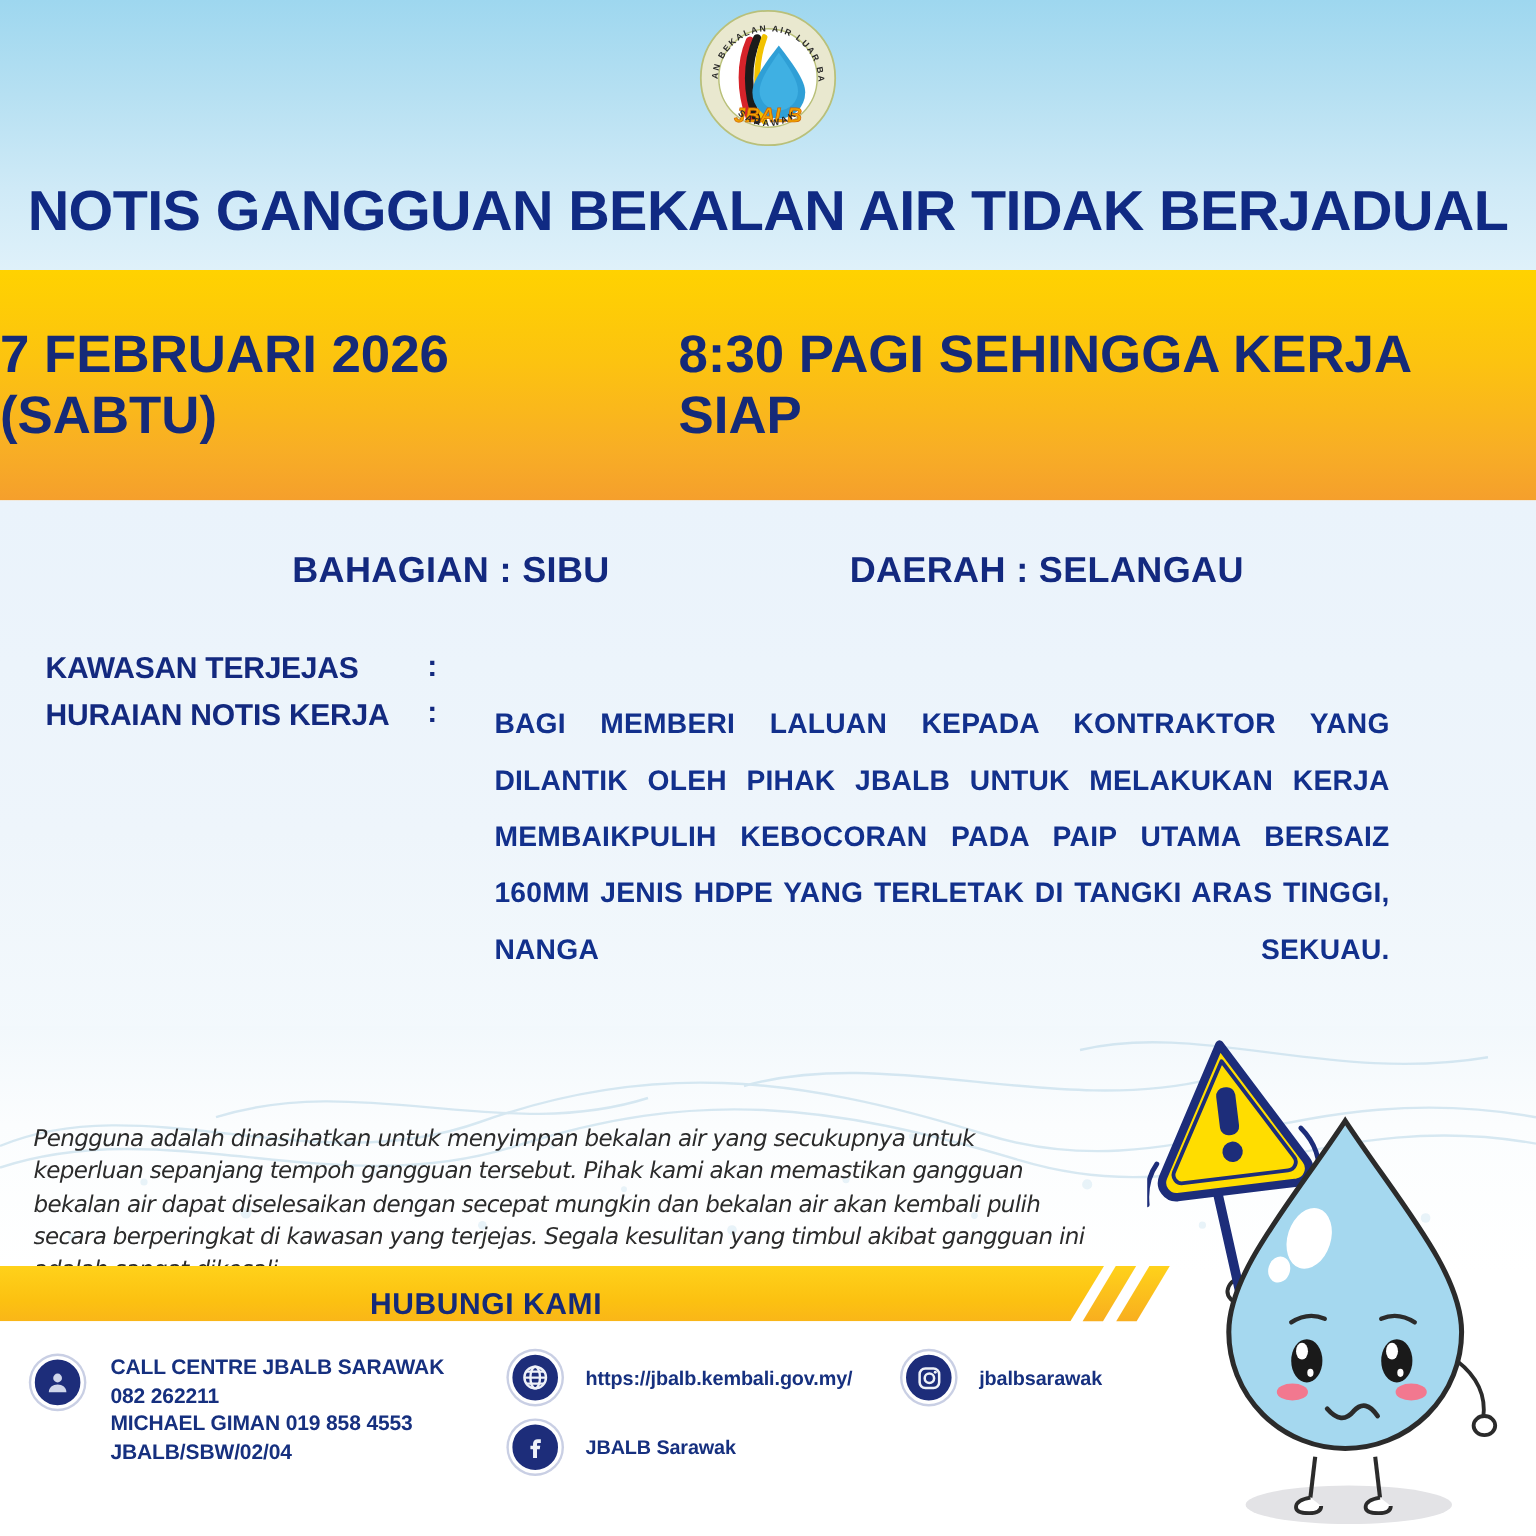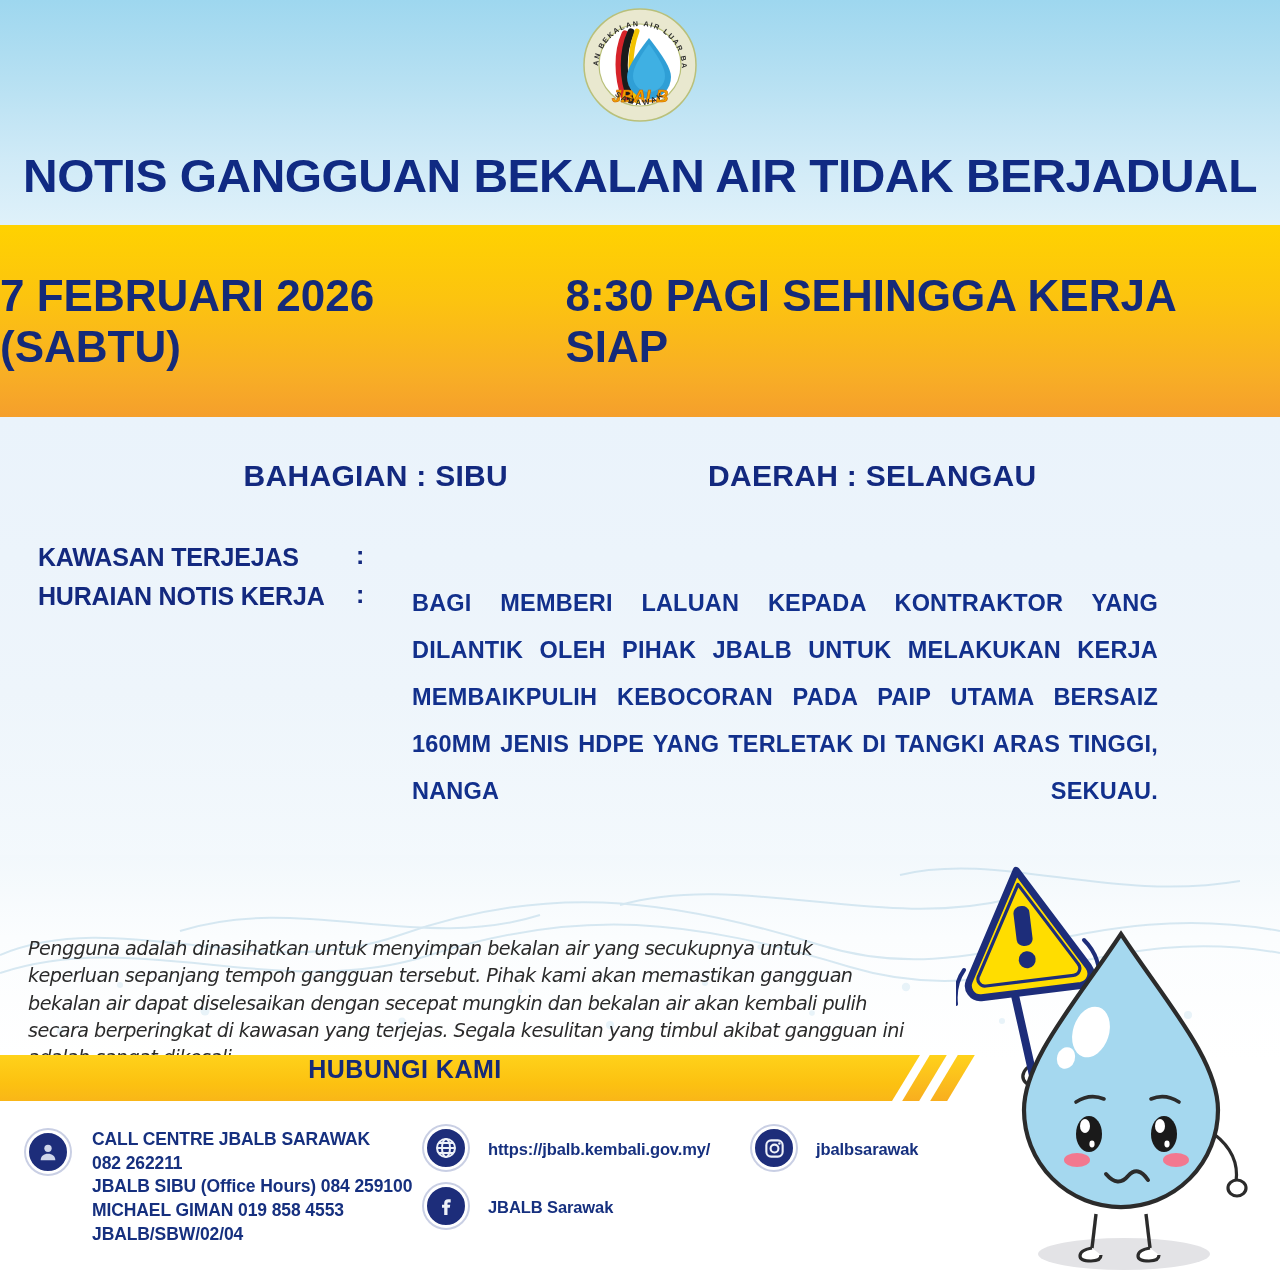--- a/index.html
+++ b/index.html
@@ -108,21 +108,21 @@
     line-height: 1.42;
     color: #2b2b2b;
     letter-spacing: -0.55px;
   }
 
   
   .contact-banner {
     position: absolute; left: 0; top: 1055px; width: 920px; height: 64px;
     background: linear-gradient(180deg, #ffd21a 0%, #fcc111 45%, #f7ab1f 100%);
     clip-path: polygon(0 0, 920px 0, 892px 46px, 0 46px);
-    display: flex; align-items: flex-start; justify-content: center;
+    display: flex; align-items: center; justify-content: center;
   }
   .contact-banner-label {
     font-weight: bold; font-size: 25px; color: #152a78;
     letter-spacing: 0.5px; margin-right: 110px;
   }
   .slash {
     position: absolute; top: 1055px; height: 46px; width: 17px;
     background: linear-gradient(180deg, #ffd21a 0%, #f8ae1f 100%);
     transform: skewX(-31deg);
   }
@@ -260,21 +260,20 @@
 
     <div class="ic" style="left:26px; top:18px;">
       <svg width="22" height="22" viewBox="0 0 24 24">
         <circle cx="12" cy="8" r="4" fill="#cfd6ea"></circle>
         <path d="M4 21c0-4.4 3.6-7 8-7s8 2.6 8 7z" fill="#cfd6ea"></path>
       </svg>
     </div>
     <div class="c-block" style="left:92px; top:16px;">
       <div class="c-text">CALL CENTRE JBALB SARAWAK</div>
       <div class="c-text">082 262211</div>
-      <div class="c-text">JBALB SIBU (Office Hours) 084 259100</div>
       <div class="c-text">MICHAEL GIMAN 019 858 4553</div>
       <div class="c-text">JBALB/SBW/02/04</div>
     </div>
 
     <div class="ic" style="left:424px; top:14px;">
       <svg width="24" height="24" viewBox="0 0 24 24">
         <circle cx="12" cy="12" r="9" fill="none" stroke="#eef1f8" stroke-width="2"></circle>
         <ellipse cx="12" cy="12" rx="4" ry="9" fill="none" stroke="#eef1f8" stroke-width="2"></ellipse>
         <path d="M3 12h18M4.6 7h14.8M4.6 17h14.8" stroke="#eef1f8" stroke-width="2"></path>
       </svg>

